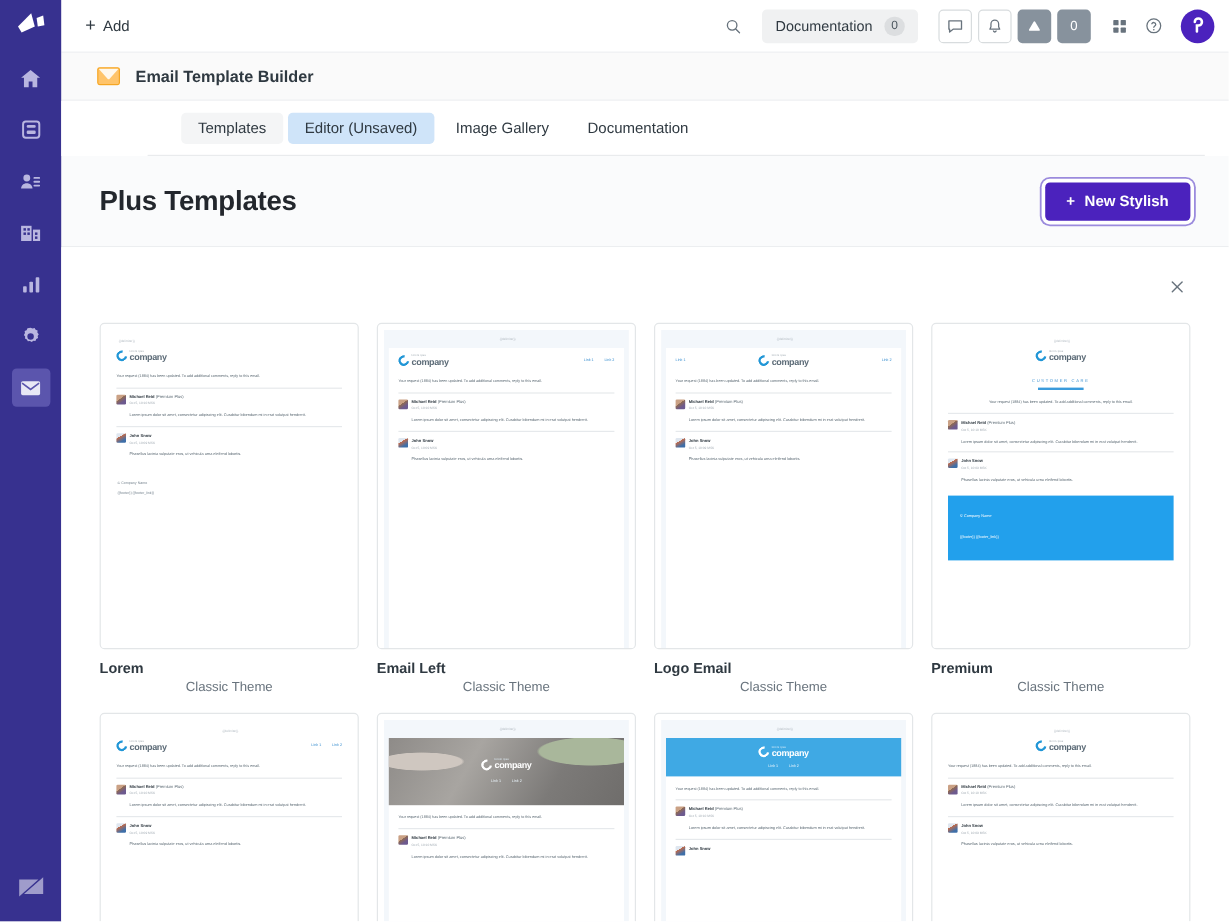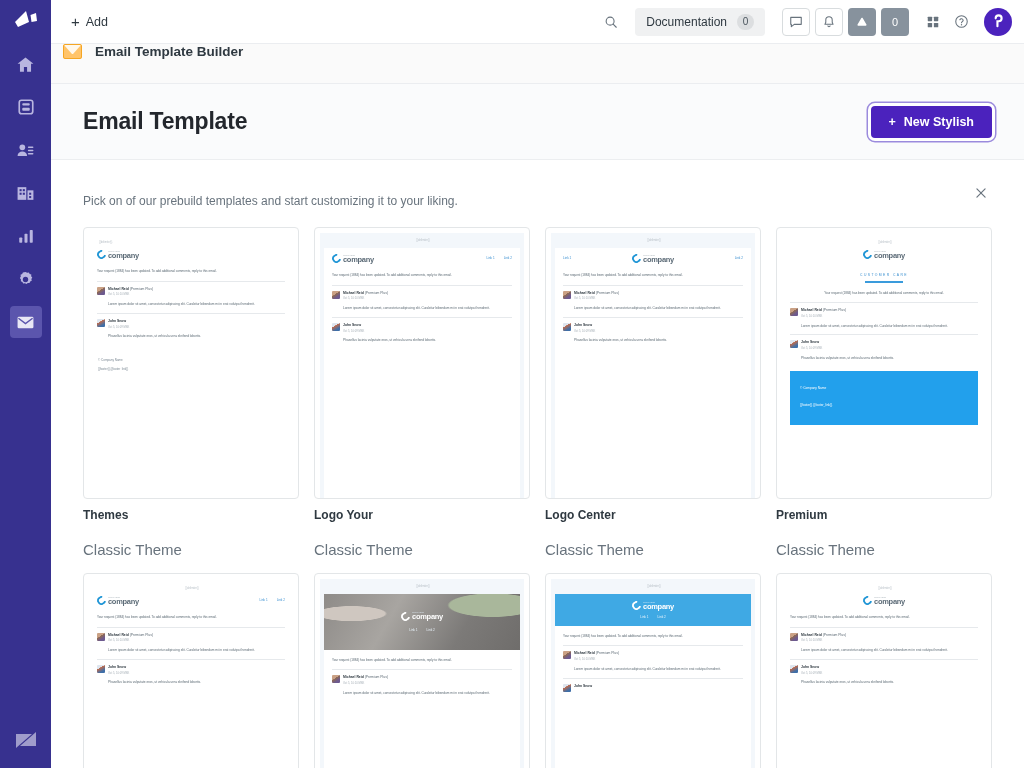--- a/index.html
+++ b/index.html
@@ -84,21 +84,21 @@
     width: 28px; height: 28px; border-radius: 50%;
     background: #4b22bd; margin-left: 9px;
     display: flex; align-items: center; justify-content: center;
     cursor: pointer;
   }
 
   
   #apptitle {
     height: 40px; flex: 0 0 40px;
     border-bottom: 1px solid #ebedf0;
-    display: flex; align-items: flex-start; padding: 0 12px;
+    display: flex; align-items: center; padding: 0 30px;
     background: #fafafa;
   }
   .mail-badge {
     width: 19px; height: 15px; border-radius: 2px;
     background: #ffc46a; margin-right: 13px;
     position: relative; overflow: hidden;
   }
   .mail-badge:after {
     content: ""; position: absolute; left: 1px; top: 1px;
     width: 17px; height: 9px;
@@ -165,21 +165,21 @@
     gap: 15px 15px;
     margin-top: 19px;
   }
   .card { width: 216px; }
   .card-frame {
     height: 272px; border: 1px solid #e3e6e8; border-radius: 4px;
     background: #ffffff; overflow: hidden; cursor: pointer;
     padding: 5px 5px 0 5px;
   }
   .card-label { font-size: 12px; font-weight: 700; color: #2f3941; margin-top: 9px; }
-  .card-sub { font-size: 15px; color: #68737d; margin-top: 19px; }
+  .card-sub { font-size: 11px; color: #68737d; margin-top: 3px; text-align: center; }
 
   
   .mini { font-size: 3px; line-height: 1.45; color: #5a6872; height: 100%; }
   .mini.shaded { background: #f3f7fb; padding: 4px; }
   .mini.shaded .sheet { background:#fff; height: 100%; padding: 6px 8px; }
   .mini .sheet { padding: 6px 8px; }
   .delim { font-size: 2.6px; color: #b6bec5; text-align: left; padding: 2px 0 5px 2px; }
   .delim.c { text-align: center; }
   .logo-row { display: flex; align-items: center; margin-bottom: 7px; }
   .logo-row.center { justify-content: center; }
@@ -363,34 +363,39 @@
         <path d="M8 7.5a4.2 4.2 0 1 1 4.2 4.2H10.5 v7" fill="none" stroke="#ffffff" stroke-width="3" stroke-linecap="round"></path>
       </svg>
     </div>
   </div>
 
   <div id="apptitle">
     <div class="mail-badge"></div>
     <div class="t">Email Template Builder</div>
   </div>
 
+  <div id="tabs">
+    <div class="tab hover">Templates</div>
+    <div class="tab active">Editor (Unsaved)</div>
+    <div class="tab">Image Gallery</div>
+    <div class="tab">Documentation</div>
+  </div>
 
   <div id="pagehead">
-    <h1>Email Template</h1>
+    <h1>Plus Templates</h1>
     <div class="spacer"></div>
     <div class="new-tpl">
       <span>+</span>
       <span>New Stylish</span>
     </div>
   </div>
 
   <div id="body">
     <div class="sec-head">
       <div>
-        <div class="sec-sub">Pick on of our prebuild templates and start customizing it to your liking.</div>
       </div>
       <div class="close-x">
         <svg width="14" height="14" viewBox="0 0 24 24">
           <line x1="5" y1="5" x2="19" y2="19" stroke="#68737d" stroke-width="2" stroke-linecap="round"></line>
           <line x1="19" y1="5" x2="5" y2="19" stroke="#68737d" stroke-width="2" stroke-linecap="round"></line>
         </svg>
       </div>
     </div>
 
     <div class="grid">
@@ -428,21 +433,21 @@
                 </div>
               </div>
               <div class="bodytxt">Phasellus lacinia vulputate eros, ut vehicula urna eleifend lobortis.</div>
               <div class="foot" style="margin-top:14px">
                 <div>© Company Name</div>
                 <div>{{footer}} {{footer_link}}</div>
               </div>
             </div>
           </div>
         </div>
-        <div class="card-label">Themes</div>
+        <div class="card-label">Lorem</div>
         <div class="card-sub">Classic Theme</div>
       </div>
 
       <div class="card">
         <div class="card-frame">
           <div class="mini shaded">
             <div class="delim c">{{delimiter}}</div>
             <div class="sheet">
               <div class="logo-row between">
                 <div class="brand">
@@ -473,21 +478,21 @@
                 <div>
                   <div class="who"><b>John Snow</b></div>
                   <div class="when">Oct 5, 10:09 MSK</div>
                 </div>
               </div>
               <div class="bodytxt">Phasellus lacinia vulputate eros, ut vehicula urna eleifend lobortis.</div>
             </div>
 
           </div>
         </div>
-        <div class="card-label">Logo Your</div>
+        <div class="card-label">Email Left</div>
         <div class="card-sub">Classic Theme</div>
       </div>
 
       <div class="card">
         <div class="card-frame">
           <div class="mini shaded">
             <div class="delim c">{{delimiter}}</div>
             <div class="sheet">
               <div class="logo-row between">
                 <div class="links">
@@ -520,21 +525,21 @@
                 <div>
                   <div class="who"><b>John Snow</b></div>
                   <div class="when">Oct 5, 10:09 MSK</div>
                 </div>
               </div>
               <div class="bodytxt">Phasellus lacinia vulputate eros, ut vehicula urna eleifend lobortis.</div>
             </div>
 
           </div>
         </div>
-        <div class="card-label">Logo Center</div>
+        <div class="card-label">Logo Email</div>
         <div class="card-sub">Classic Theme</div>
       </div>
 
       <div class="card">
         <div class="card-frame">
           <div class="mini">
             <div class="sheet">
               <div class="delim c">{{delimiter}}</div>
               <div class="logo-row center">
                 <div class="brand">

